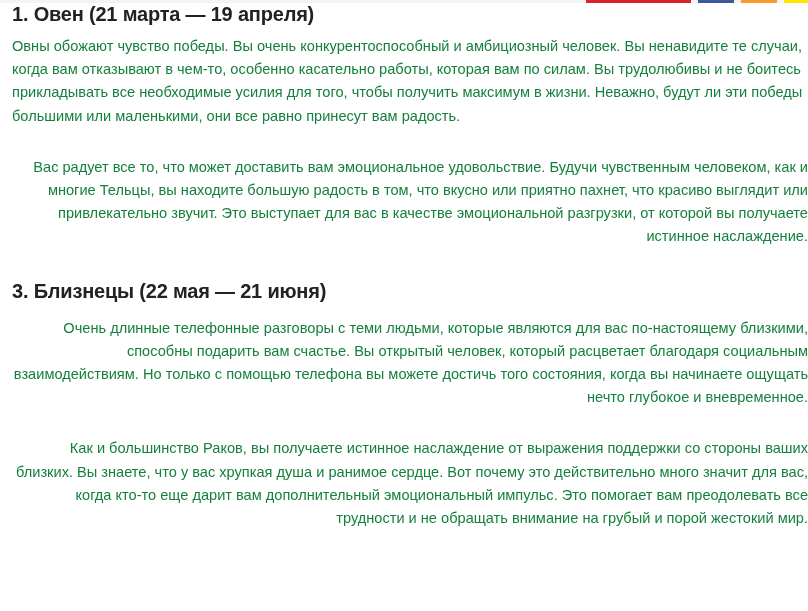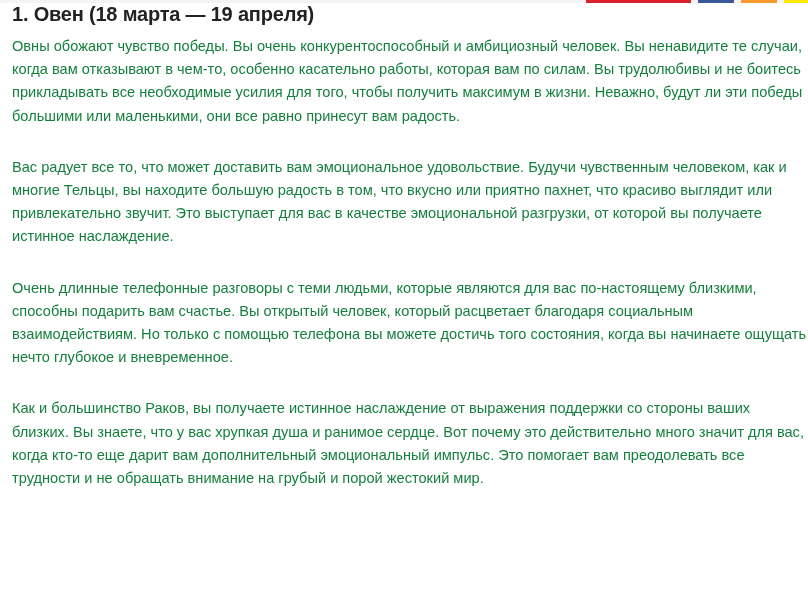--- a/index.html
+++ b/index.html
@@ -13,38 +13,39 @@
   h2 {
     margin:0; font-size:20px; font-weight:bold; color:#222222;
     line-height:28px; letter-spacing:-0.2px;
   }
   p {
     margin:0; font-size:14.6px; line-height:23.2px; color:#15803d;
   }
   .sec1 h2 { padding-top:0px; }
   .sec1 p { margin-top:7px; }
   .sec { margin-top:28px; }
-  .sec p { margin-top:12px; }
+  .sec p { margin-top:12px;text-align:right; }
 </style>
 </head>
 <body>
 
 <div class="topstrip"></div>
 <div class="share-bar" style="left:586px;width:105px;background:#d8232a;"></div>
 <div class="share-bar" style="left:698px;width:36px;background:#3b5998;"></div>
 <div class="share-bar" style="left:741px;width:36px;background:#f79a30;"></div>
 <div class="share-bar" style="left:784px;width:24px;background:#ffe600;"></div>
 
 <div class="content">
   <div class="sec1">
-    <h2>1. Овен (18 марта — 19 апреля)</h2>
+    <h2>1. Овен (21 марта — 19 апреля)</h2>
     <p>Овны обожают чувство победы. Вы очень конкурентоспособный и амбициозный человек. Вы ненавидите те случаи, когда вам отказывают в чем-то, особенно касательно работы, которая вам по силам. Вы трудолюбивы и не боитесь прикладывать все необходимые усилия для того, чтобы получить максимум в жизни. Неважно, будут ли эти победы большими или маленькими, они все равно принесут вам радость.</p>
   </div>
   <div class="sec">
     <p>Вас радует все то, что может доставить вам эмоциональное удовольствие. Будучи чувственным человеком, как и многие Тельцы, вы находите большую радость в том, что вкусно или приятно пахнет, что красиво выглядит или привлекательно звучит. Это выступает для вас в качестве эмоциональной разгрузки, от которой вы получаете истинное наслаждение.</p>
   </div>
   <div class="sec">
+    <h2>3. Близнецы (22 мая — 21 июня)</h2>
     <p>Очень длинные телефонные разговоры с теми людьми, которые являются для вас по-настоящему близкими, способны подарить вам счастье. Вы открытый человек, который расцветает благодаря социальным взаимодействиям. Но только с помощью телефона вы можете достичь того состояния, когда вы начинаете ощущать нечто глубокое и вневременное.</p>
   </div>
   <div class="sec">
     <p>Как и большинство Раков, вы получаете истинное наслаждение от выражения поддержки со стороны ваших близких. Вы знаете, что у вас хрупкая душа и ранимое сердце. Вот почему это действительно много значит для вас, когда кто-то еще дарит вам дополнительный эмоциональный импульс. Это помогает вам преодолевать все трудности и не обращать внимание на грубый и порой жестокий мир.</p>
   </div>
 </div>
 
 </body></html>

